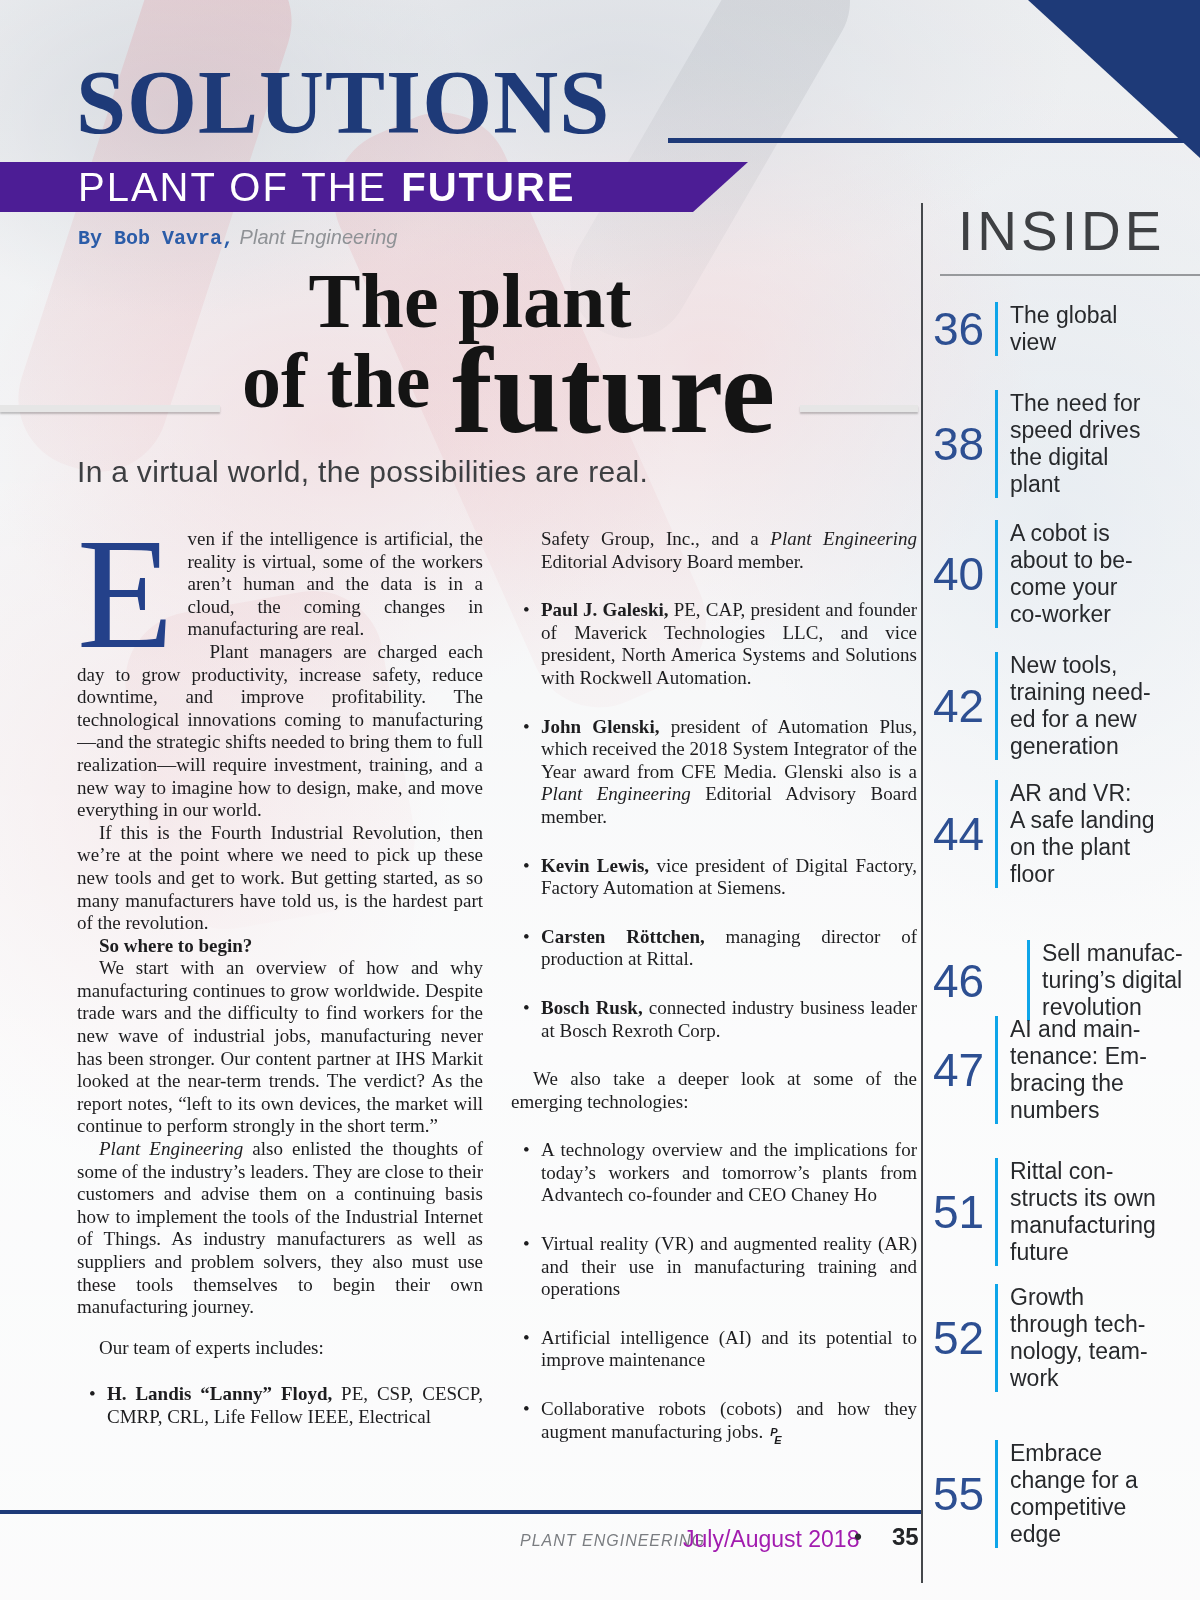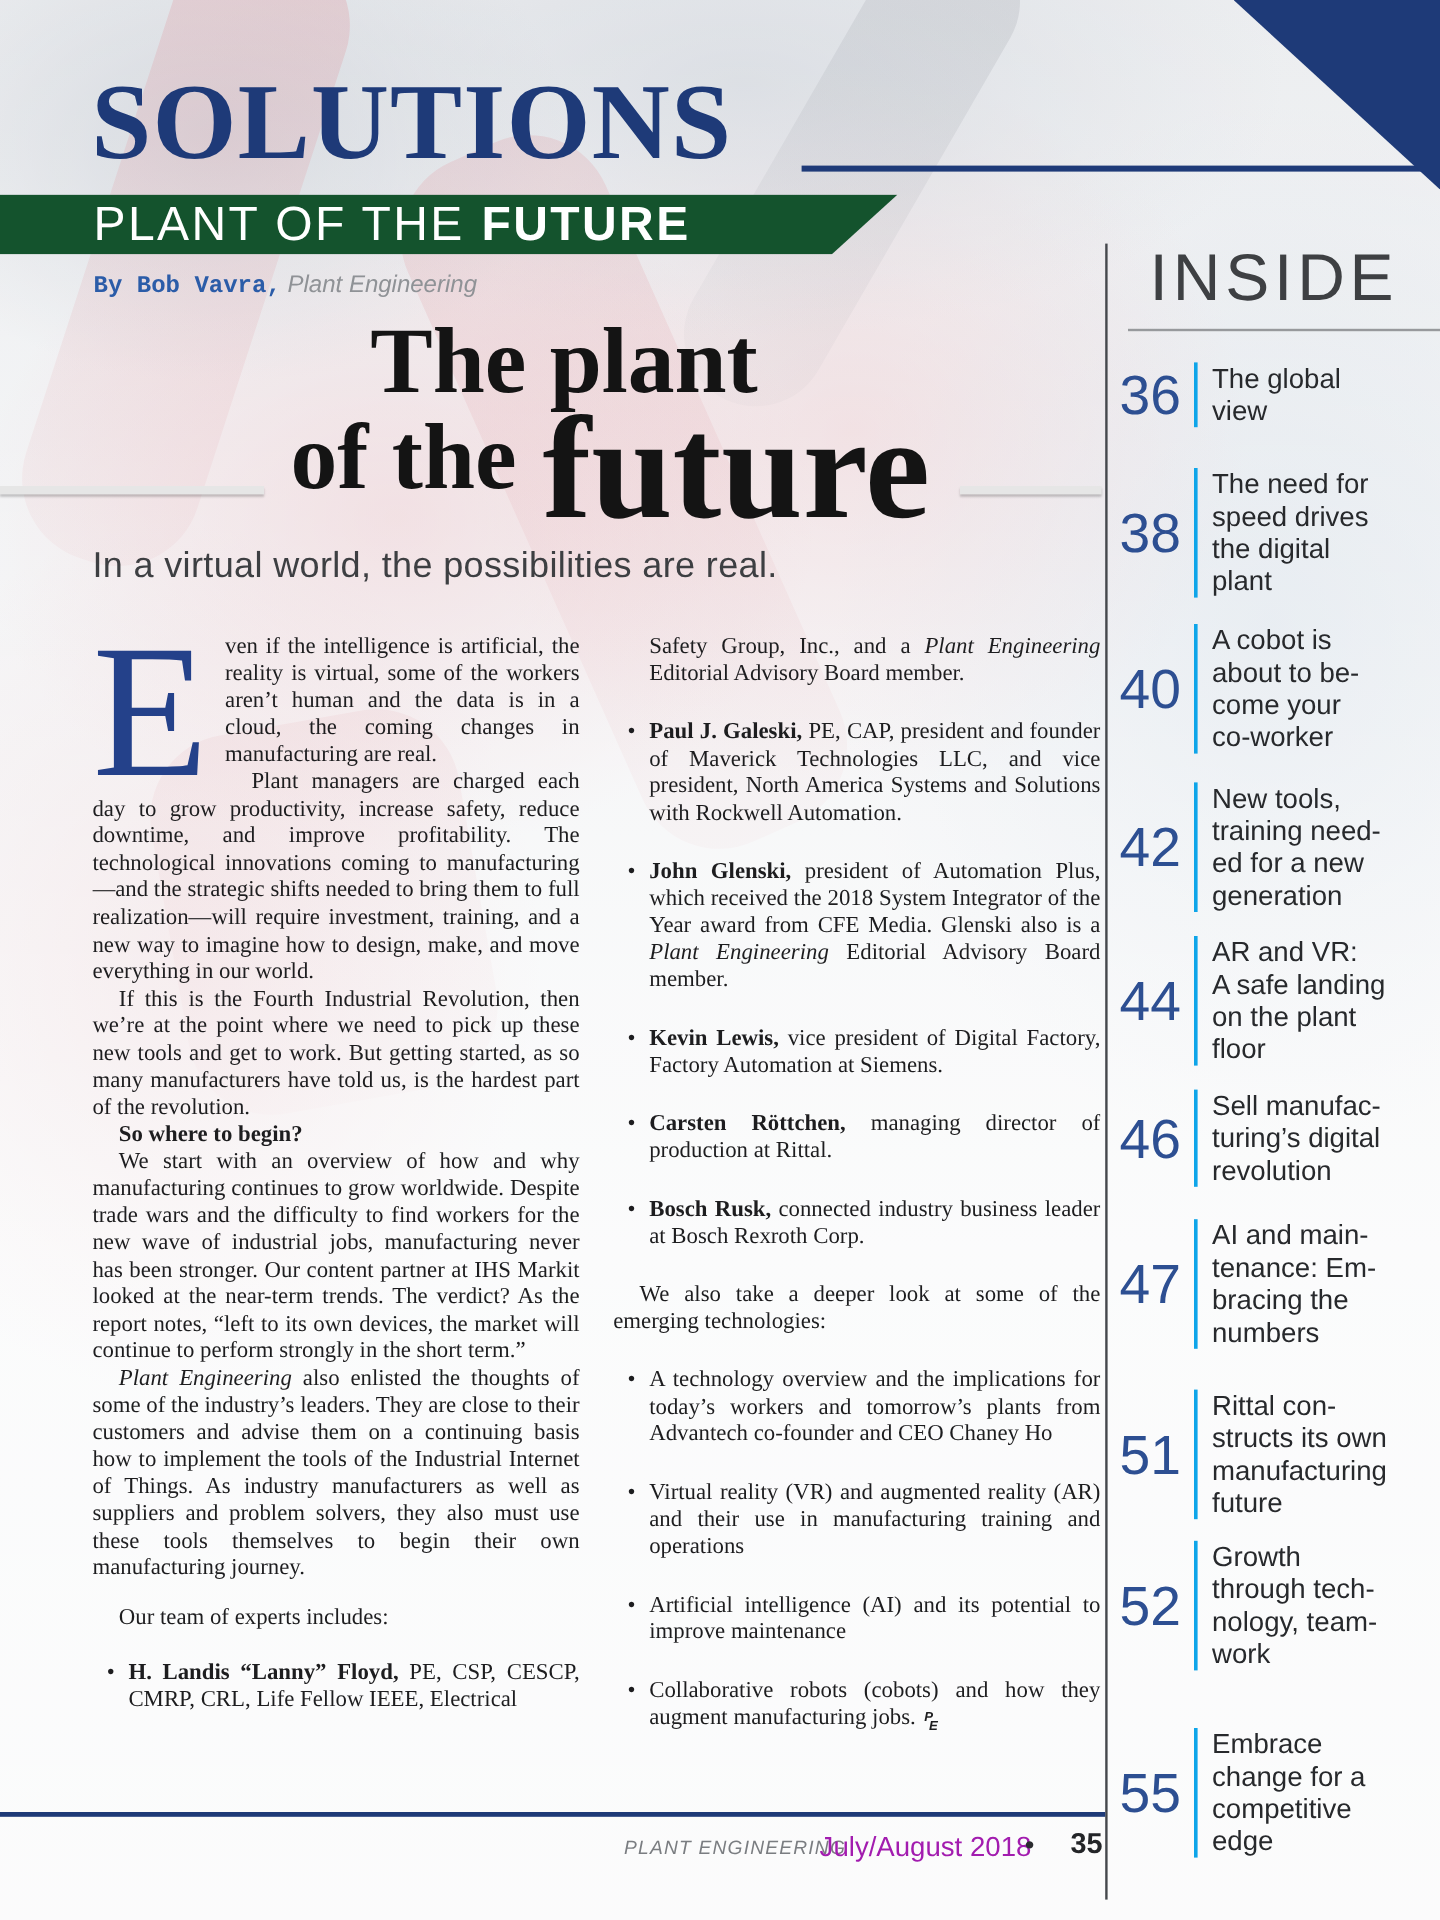--- a/index.html
+++ b/index.html
@@ -30,21 +30,21 @@
            background:linear-gradient(rgba(216,132,142,.18), rgba(216,132,142,.05)); }
   .photo-fade { position:absolute; inset:0;
     background:linear-gradient(180deg, rgba(255,255,255,.20) 0%, rgba(255,255,255,.50) 50%, rgba(255,255,255,.68) 100%); }
 
   
   .solutions-title { position:absolute; left:76px; top:58px; font-weight:700;
     font-size:90px; line-height:1; color:#1e3a78; letter-spacing:1px; }
   .title-rule { position:absolute; left:668px; top:138px; right:0; height:5px; background:#1e3a78; }
   .corner-triangle { position:absolute; top:0; right:0; width:172px; height:158px;
     background:#1e3a78; clip-path:polygon(0 0,100% 0,100% 100%); }
-  .banner { position:absolute; left:0; top:162px; width:748px; height:50px; background:#14532d;
+  .banner { position:absolute; left:0; top:162px; width:748px; height:50px; background:#4c1d95;
     clip-path:polygon(0 0,100% 0,calc(100% - 55px) 100%,0 100%);
     display:flex; align-items:center; padding-left:78px; box-sizing:border-box;
     font-family:"Liberation Sans", sans-serif; color:#ffffff; }
   .banner-light { font-weight:400; font-size:40px; letter-spacing:2px; }
   .banner-bold  { font-weight:700; font-size:40px; letter-spacing:2px; margin-left:14px; }
   .byline { position:absolute; left:78px; top:226px; font-family:"Liberation Sans", sans-serif; font-size:20px; }
   .byline-bold { color:#2b5ca8; font-weight:700;font-family:Liberation Mono, monospace; }
   .byline-pub  { color:#8f9296; font-style:italic; }
 
   
@@ -83,21 +83,21 @@
   .divider-v { position:absolute; left:921px; top:203px; width:2px; height:1380px; background:#45484c; }
   .inside-heading { position:absolute; left:958px; top:204px; font-family:"Liberation Sans", sans-serif;
     font-size:55px; line-height:1; letter-spacing:4px; color:#3e4043; }
   .inside-rule { position:absolute; left:940px; top:274px; width:260px; height:2px; background:#97999c; }
   .inside-entry { position:absolute; left:933px; width:258px; display:flex; align-items:center;
     font-family:"Liberation Sans", sans-serif; }
   .inside-num { width:62px; flex-shrink:0; font-size:46px; color:#2d4f92; }
   .inside-text { border-left:3px solid #0ea5e9; padding-left:12px; font-size:23px; line-height:27px;
     color:#27292c; white-space:pre-line; }
   .e36 { top:302px;align-items:flex-end; } .e38 { top:390px; } .e40 { top:520px; } .e42 { top:652px; } .e44 { top:780px; }
-  .e46 { top:908px; } .e47 { top:1016px; } .e51 { top:1158px; } .e52 { top:1284px; } .e55 { top:1440px; }
+  .e46 { top:940px;gap:32px; } .e47 { top:1016px; } .e51 { top:1158px; } .e52 { top:1284px; } .e55 { top:1440px; }
 
   
   .footer-rule { position:absolute; left:0; top:1510px; width:921px; height:4px; background:#1e3a78; }
   .footer-pub  { position:absolute; left:520px; top:1532px; font-family:"Liberation Sans", sans-serif;
     font-size:16px; font-style:italic; color:#7a7d81; letter-spacing:1px; }
   .footer-issue{ position:absolute; left:683px; top:1526px; font-family:"Liberation Sans", sans-serif;
     font-size:23px; color:#a21caf; }
   .footer-dot  { position:absolute; left:854px; top:1524px; font-family:"Liberation Sans", sans-serif;
     font-size:23px; color:#2a2c2f; }
   .footer-page { position:absolute; left:892px; top:1523px; font-family:"Liberation Sans", sans-serif;

